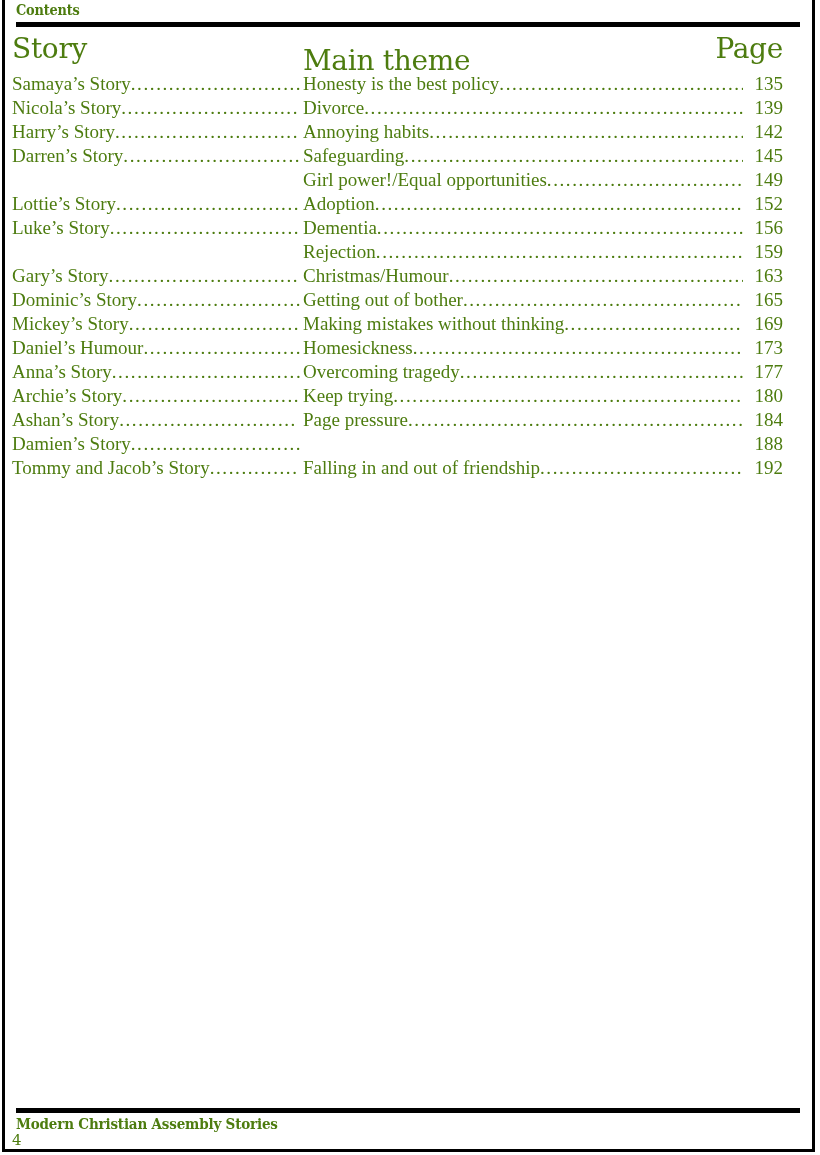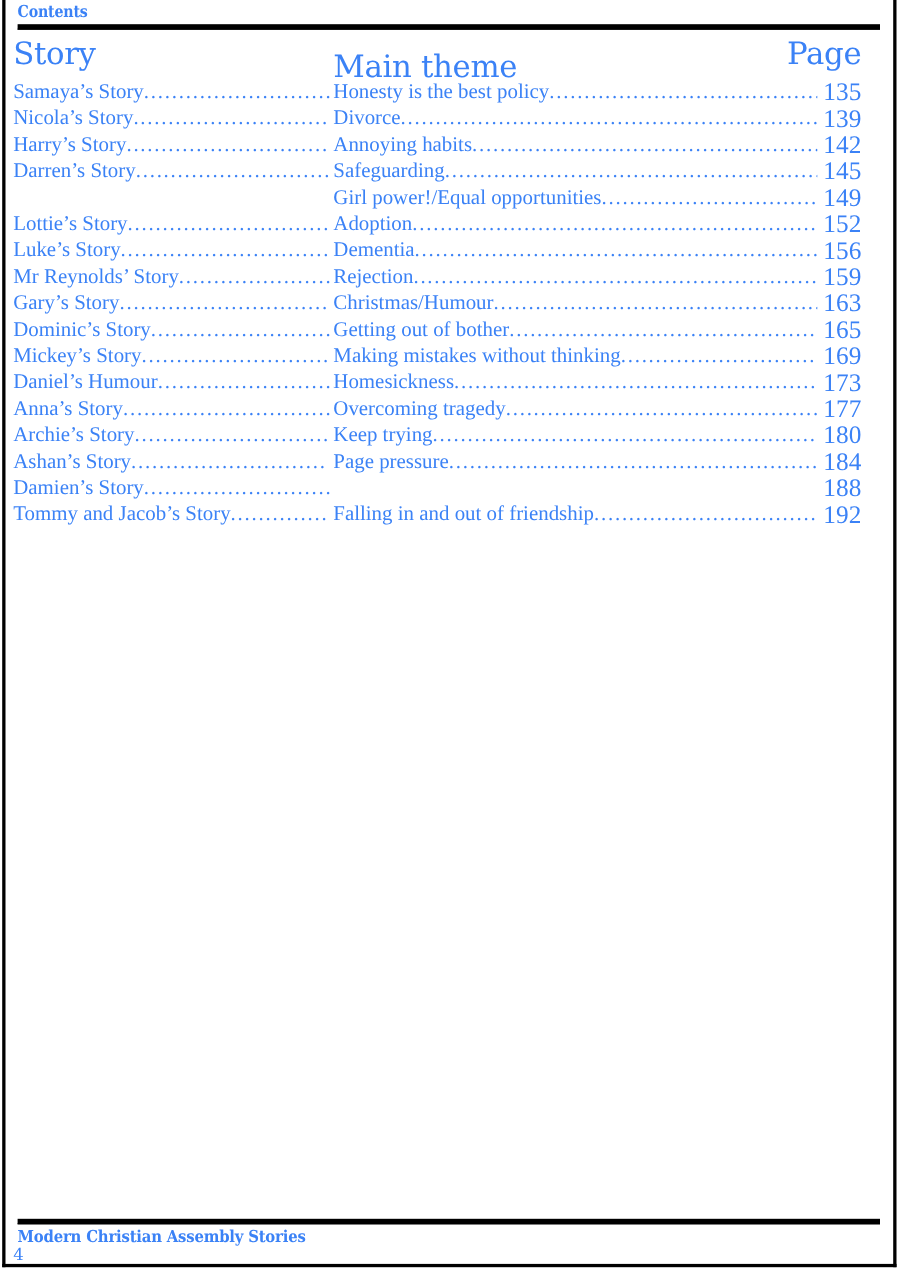--- a/index.html
+++ b/index.html
@@ -9,21 +9,21 @@
   }
 
   .page {
     position: relative;
     width: 820px;
     height: 1155px;
     background: #ffffff;
     box-sizing: border-box;
     overflow: hidden;
     font-family: "Liberation Serif", serif;
-    color: #3b82f6;
+    color: #4d7c0f;
   }
 
   
   .frame-left {
     position: absolute;
     left: 2px;
     top: 0;
     width: 3px;
     height: 1152px;
     background: #000;
@@ -123,21 +123,21 @@
     font-size: 19px;
     line-height: 23px;
   }
   .col-page {
     position: absolute;
     left: 700px;
     top: 0;
     width: 83px;
     height: 23px;
     text-align: right;
-    font-size: 23px;
+    font-size: 19px;
     line-height: 23px;
     white-space: nowrap;
   }
   
   .lbl { white-space: pre; }
   .dots {
     display: inline;
     letter-spacing: 1.6px;
     font-size: 19px;
   }
@@ -220,21 +220,20 @@
         <div class="col-story"><span class="lbl">Lottie’s Story</span><span class="dots">.............................</span></div>
         <div class="col-theme"><span class="lbl">Adoption</span><span class="dots">..........................................................</span></div>
         <div class="col-page">152</div>
       </div>
       <div class="toc-row">
         <div class="col-story"><span class="lbl">Luke’s Story</span><span class="dots">..............................</span></div>
         <div class="col-theme"><span class="lbl">Dementia</span><span class="dots">..........................................................</span></div>
         <div class="col-page">156</div>
       </div>
       <div class="toc-row">
-        <div class="col-story"><span class="lbl">Mr Reynolds’ Story</span><span class="dots">......................</span></div>
         <div class="col-theme"><span class="lbl">Rejection</span><span class="dots">..........................................................</span></div>
         <div class="col-page">159</div>
       </div>
       <div class="toc-row">
         <div class="col-story"><span class="lbl">Gary’s Story</span><span class="dots">..............................</span></div>
         <div class="col-theme"><span class="lbl">Christmas/Humour</span><span class="dots">...............................................</span></div>
         <div class="col-page">163</div>
       </div>
       <div class="toc-row">
         <div class="col-story"><span class="lbl">Dominic’s Story</span><span class="dots">..........................</span></div>

